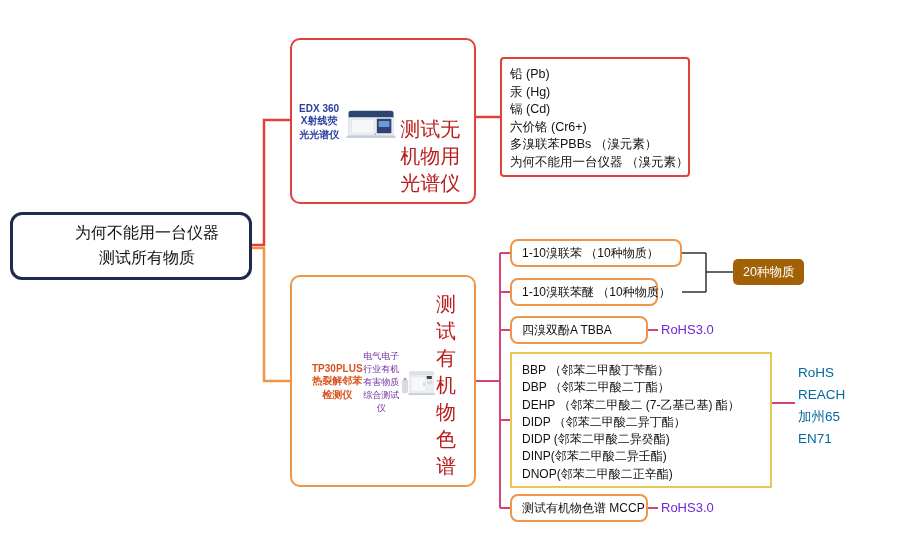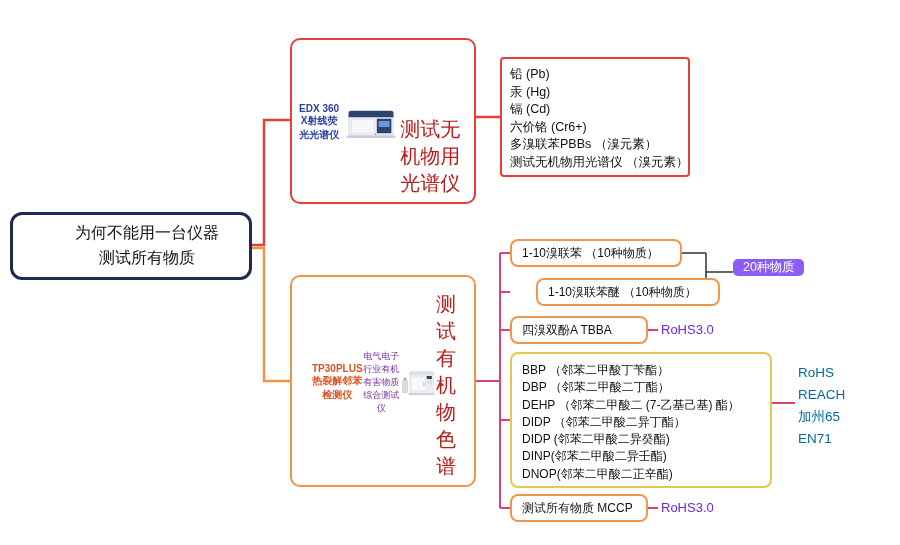--- a/index.html
+++ b/index.html
@@ -19,29 +19,29 @@
   .device-title.orange { color:#d9531e;margin-left:16px; }
   .device-subtitle { font-size:9px; color:#7030a0; text-align:center; margin-top:1px; }
   .branch-label { font-size:20px; color:#b91c1c; margin-top:auto; }
 
   .substances-box { left:500px; top:57px; width:190px; height:120px; border:2px solid #e2403a;
     border-radius:4px; padding:7px 8px; font-size:12.5px; line-height:17.6px; color:#111; white-space:nowrap; }
 
   .small-node { border:2px solid #f0964b; border-radius:8px; display:flex; align-items:center;
     padding:0 10px; font-size:12px; color:#111; height:28px; white-space:nowrap; }
   .n-pbb  { left:510px; top:239px; width:172px; }
-  .n-pbde { left:510px; top:278px; width:184px;margin-left:26px; }
+  .n-pbde { left:510px; top:278px; width:148px; }
   .n-tbba { left:510px; top:316px; width:138px; }
   .n-mccp { left:510px; top:494px; width:138px; }
 
-  .badge { position:absolute; left:733px; top:259px; height:17px; background:#8b5cf6; color:#fff;
+  .badge { position:absolute; left:733px; top:259px; height:26px; background:#a16207; color:#fff;
     border-radius:5px; display:flex; align-items:center; padding:0 10px; font-size:12.5px; z-index:1; }
 
   .yellow-box { left:510px; top:352px; width:262px; height:136px; border:2px solid #e6c94c;
-    border-radius:8px; padding:8px 10px; font-size:12px; line-height:17.3px; color:#111; white-space:nowrap; }
+    border-radius:1px; padding:8px 10px; font-size:12px; line-height:17.3px; color:#111; white-space:nowrap; }
 
   .tag-text { position:absolute; font-size:13px; color:#6d28d9; z-index:1; }
   .t-tbba { left:661px; top:322px; }
   .t-mccp { left:661px; top:500px; }
 
   .regs { position:absolute; left:798px; top:362px; font-size:13.5px; line-height:22px; color:#0369a1; z-index:1; }
 </style>
 </head>
 <body>
 
@@ -81,21 +81,21 @@
     </svg>
     <div class="branch-label">测试无机物用光谱仪</div>
   </div>
 
   <div class="node substances-box">
     <div>铅 (Pb)</div>
     <div>汞 (Hg)</div>
     <div>镉 (Cd)</div>
     <div>六价铬 (Cr6+)</div>
     <div>多溴联苯PBBs （溴元素）</div>
-    <div>测试无机物用光谱仪 （溴元素）</div>
+    <div>为何不能用一台仪器 （溴元素）</div>
   </div>
 
   <div class="node branch organic-box">
     <div class="device-title orange">TP30PLUS热裂解邻苯检测仪</div>
     <div class="device-subtitle">电气电子行业有机有害物质综合测试仪</div>
     <svg width="150" height="118" viewBox="0 0 160 124">
       <rect x="10" y="52" width="24" height="58" rx="7" fill="#d9dce1" stroke="#a9aeb8"></rect>
       <rect x="17" y="44" width="10" height="10" fill="#9aa0ab"></rect>
       <rect x="42" y="16" width="106" height="96" rx="4" fill="#edeff3" stroke="#b9bec7"></rect>
       <rect x="42" y="16" width="106" height="16" fill="#dde0e6"></rect>
@@ -126,16 +126,16 @@
     <div>DNOP(邻苯二甲酸二正辛酯)</div>
   </div>
 
   <div class="regs">
     <div>RoHS</div>
     <div>REACH</div>
     <div>加州65</div>
     <div>EN71</div>
   </div>
 
-  <div class="node small-node n-mccp">测试所有物质 MCCP</div>
+  <div class="node small-node n-mccp">测试有机物色谱 MCCP</div>
   <div class="tag-text t-mccp">RoHS3.0</div>
 
 </div>
 
 </body></html>

